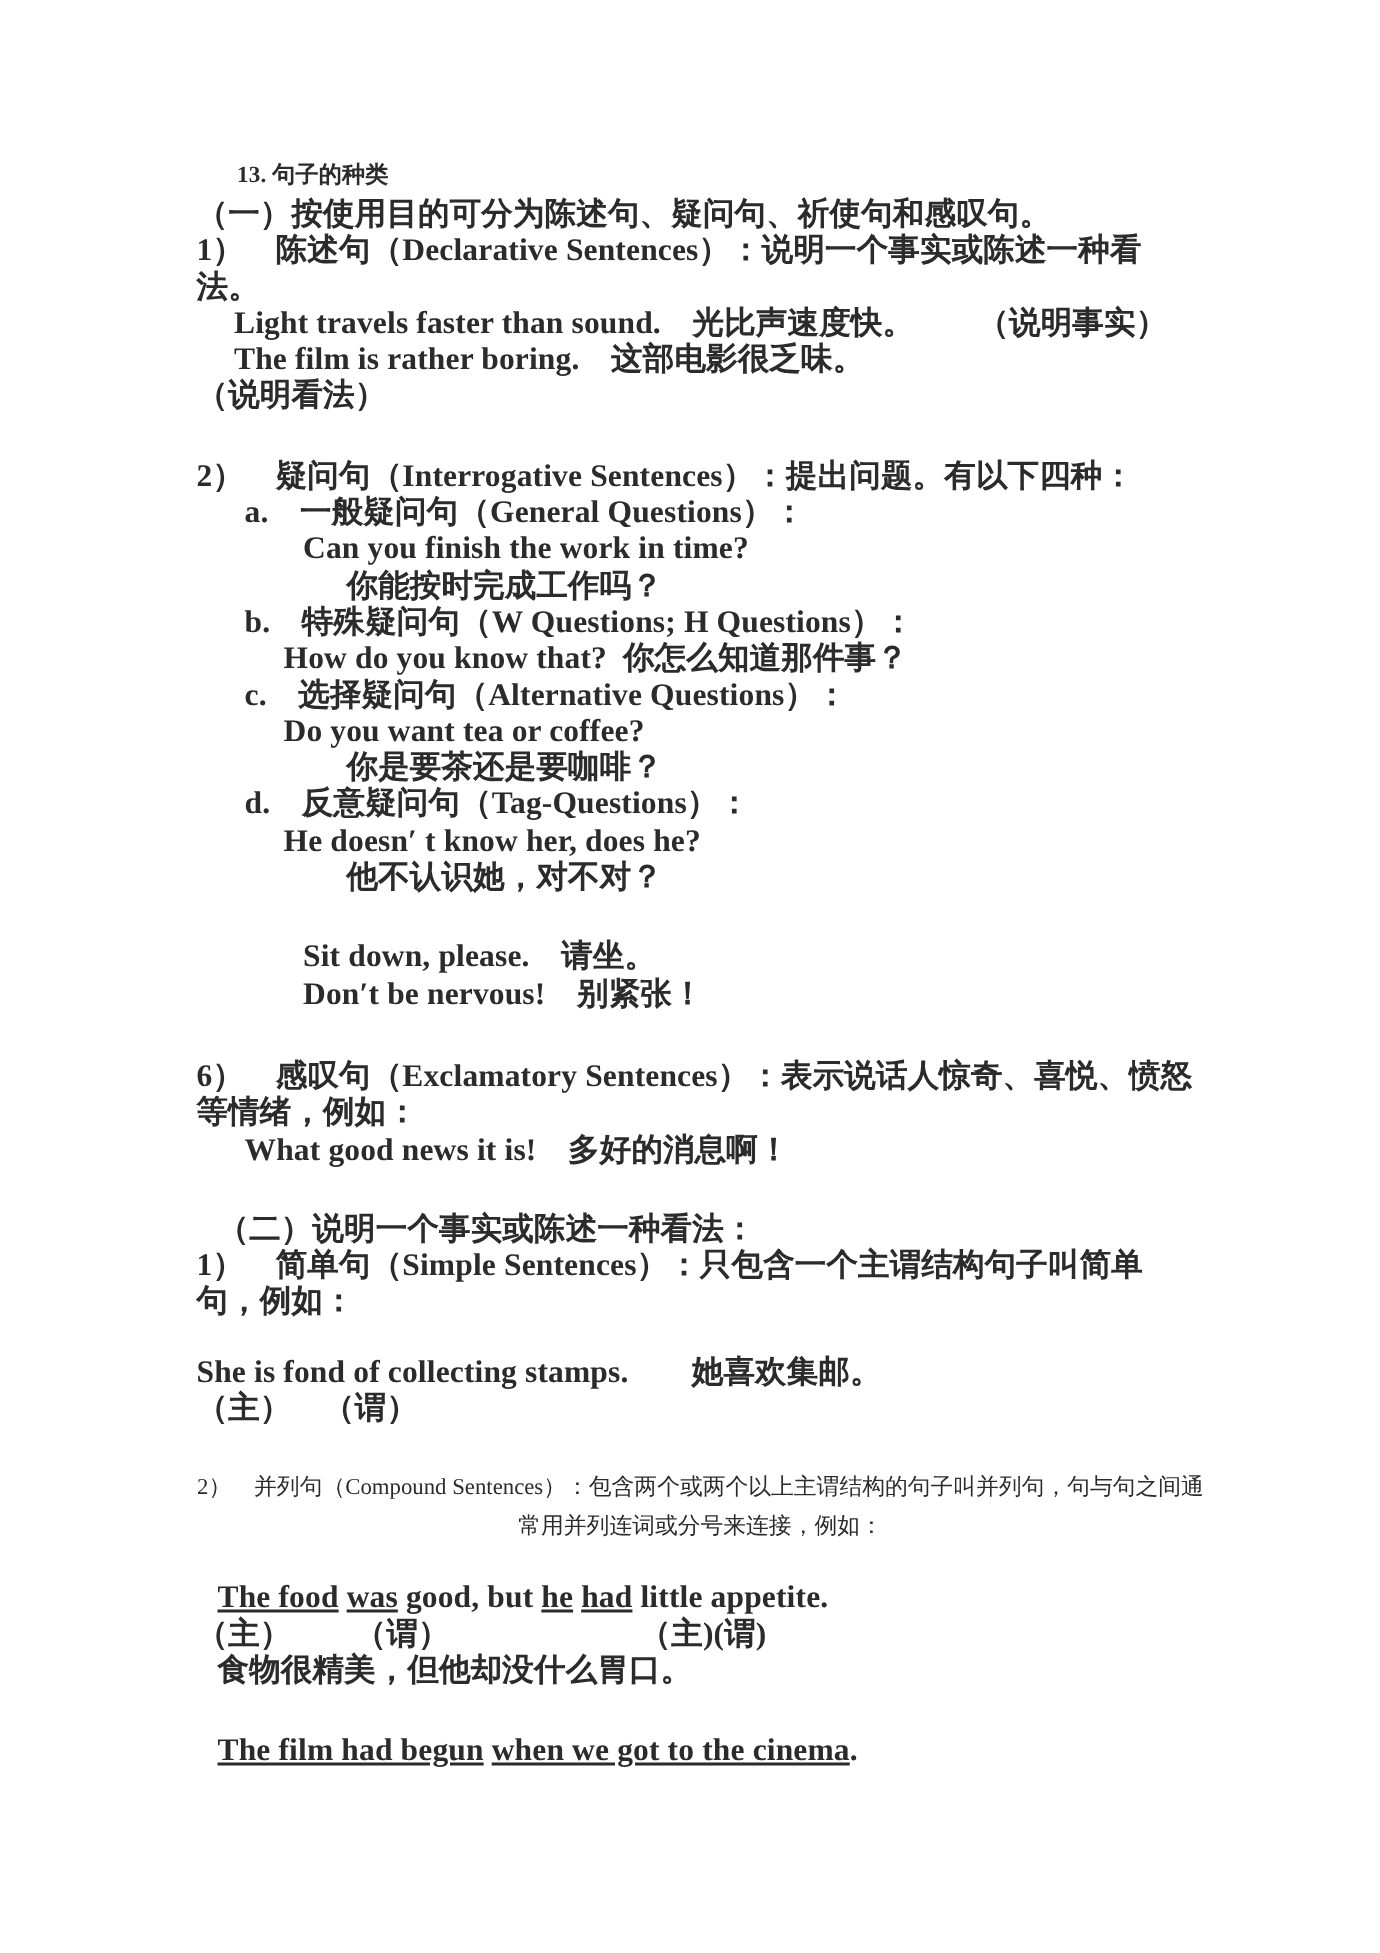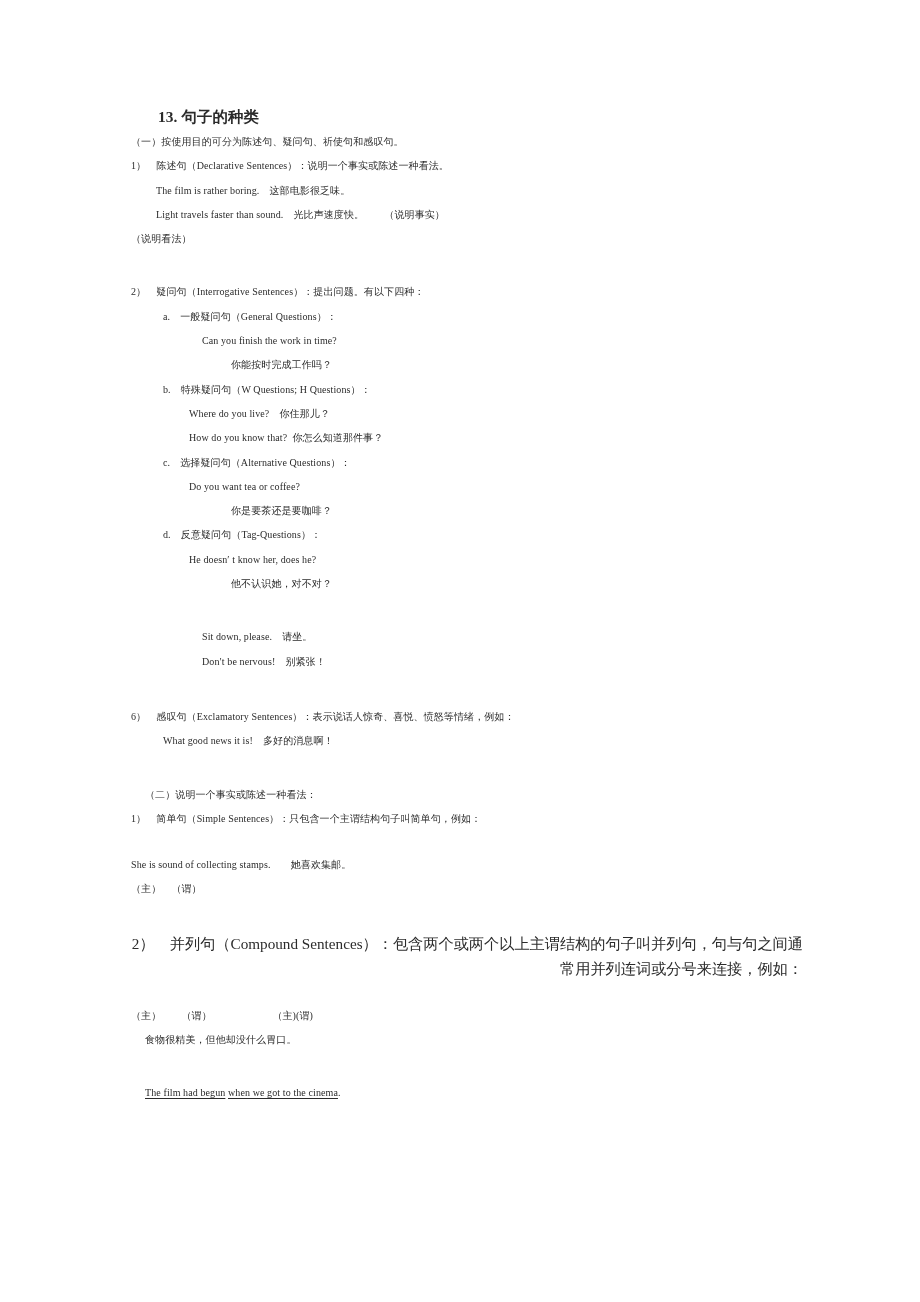--- a/index.html
+++ b/index.html
@@ -24,24 +24,25 @@
     padding: 1px;
   }
   .content {
     position: absolute;
     left: 131px;
     top: 105px;
     width: 672px;
   }
 
   .ln {
-    font-size: 10px;
+    font-size: 21px;
     line-height: 24.3px;
     white-space: pre-wrap;
     letter-spacing: 0.1px;
+    font-weight: bold;
   }
   .heading {
     font-weight: bold;
     font-size: 15.4px;
     padding-left: 27px;
     line-height: 24px;
     margin-bottom: 1px;
   }
   .ind0  { padding-left: 0px; }
   .ind1  { padding-left: 14px; }
@@ -50,50 +51,49 @@
   .ind5  { padding-left: 58px; }
   .ind6  { padding-left: 71px; }
   .ind8  { padding-left: 100px; }
   .gap-md { height: 22px; }
   .gap-lg { height: 29px; }
   .gap-xl { height: 31px; }
   .wrapblock {
     font-size: 15.2px;
     line-height: 25.5px;
     white-space: pre-wrap;
-    text-align: right;
+    text-align: center;
   }
   .u { text-decoration: underline; text-underline-offset: 2px; }
   .nowrapline { white-space: pre; }
 </style>
 </head>
 <body>
 
 <div class="page">
   <div class="content">
 
     <div class="ln heading" id="title-el">13. 句子的种类</div>
 
     <div class="ln ind0" id="p1-intro">（一）按使用目的可分为陈述句、疑问句、祈使句和感叹句。</div>
 
     <div class="ln ind0" id="p1-i0-head">1）　陈述句（Declarative Sentences）：说明一个事实或陈述一种看法。</div>
+    <div class="ln ind2" id="p1-i0-ex0">Light travels faster than sound.　光比声速度快。　　（说明事实）</div>
     <div class="ln ind2" id="p1-i0-ex1">The film is rather boring.　这部电影很乏味。</div>
-    <div class="ln ind2" id="p1-i0-ex0">Light travels faster than sound.　光比声速度快。　　（说明事实）</div>
     <div class="ln ind0" id="p1-i0-ex2">（说明看法）</div>
 
     <div class="gap-lg"></div>
 
     <div class="ln ind0" id="p1-i1-head">2）　疑问句（Interrogative Sentences）：提出问题。有以下四种：</div>
 
     <div class="ln ind3" id="p1-i1-s0-head">a.　一般疑问句（General Questions）：</div>
     <div class="ln ind6" id="p1-i1-s0-l0">Can you finish the work in time?</div>
     <div class="ln ind8" id="p1-i1-s0-l1">你能按时完成工作吗？</div>
 
     <div class="ln ind3" id="p1-i1-s1-head">b.　特殊疑问句（W Questions; H Questions）：</div>
-    <div class="ln ind5" id="p1-i1-s1-l0">Where do you live?　你住那儿？</div>
     <div class="ln ind5" id="p1-i1-s1-l1">How do you know that?  你怎么知道那件事？</div>
 
     <div class="ln ind3" id="p1-i1-s2-head">c.　选择疑问句（Alternative Questions）：</div>
     <div class="ln ind5" id="p1-i1-s2-l0">Do you want tea or coffee?</div>
     <div class="ln ind8" id="p1-i1-s2-l1">你是要茶还是要咖啡？</div>
 
     <div class="ln ind3" id="p1-i1-s3-head">d.　反意疑问句（Tag-Questions）：</div>
     <div class="ln ind5" id="p1-i1-s3-l0">He doesn′ t know her, does he?</div>
     <div class="ln ind8" id="p1-i1-s3-l1">他不认识她，对不对？</div>
 
@@ -106,27 +106,28 @@
 
     <div class="ln ind0" id="p1-i3-head">6）　感叹句（Exclamatory Sentences）：表示说话人惊奇、喜悦、愤怒等情绪，例如：</div>
     <div class="ln ind3" id="p1-i3-ex0">What good news it is!　多好的消息啊！</div>
 
     <div class="gap-lg"></div>
 
     <div class="ln ind1" id="p2-intro">（二）说明一个事实或陈述一种看法：</div>
 
     <div class="ln ind0" id="p2-i0-head">1）　简单句（Simple Sentences）：只包含一个主谓结构句子叫简单句，例如：</div>
     <div class="gap-md"></div>
-    <div class="ln ind0" id="p2-i0-ex0">She is sound of collecting stamps.　　她喜欢集邮。</div>
+    <div class="ln ind0" id="p2-i0-ex0">She is fond of collecting stamps.　　她喜欢集邮。</div>
     <div class="ln ind0" id="p2-i0-ex1">（主）　（谓）</div>
 
     <div class="gap-lg"></div>
 
     <div class="wrapblock" id="p2-i1-head">2）　并列句（Compound Sentences）：包含两个或两个以上主谓结构的句子叫并列句，句与句之间通常用并列连词或分号来连接，例如：</div>
     <div class="gap-md"></div>
+    <div class="ln ind1 nowrapline" id="p2-i1-ex"><span class="u">The food</span><span> </span><span class="u">was</span><span> good, but </span><span class="u">he</span><span> </span><span class="u">had</span><span> little appetite.</span></div>
     <div class="ln ind0 nowrapline" id="p2-i1-labels">（主）　　（谓）　　　　　　（主)(谓)</div>
     <div class="ln ind1" id="p2-i1-tr">食物很精美，但他却没什么胃口。</div>
 
     <div class="gap-lg"></div>
 
     <div class="ln ind1 nowrapline" id="p2-i2-ex"><span class="u">The film had begun</span><span> </span><span class="u">when we got to the cinema</span><span>.</span></div>
 
   </div>
 </div>
 

